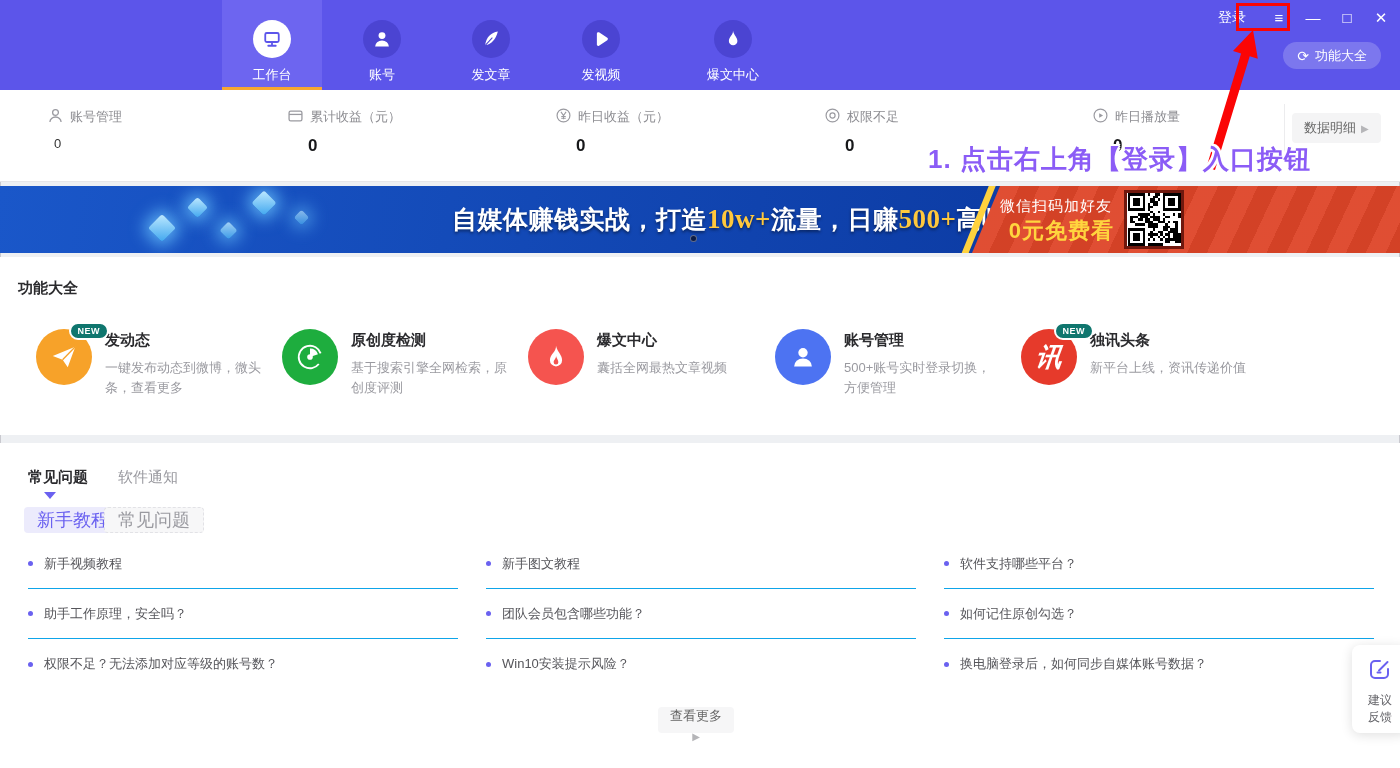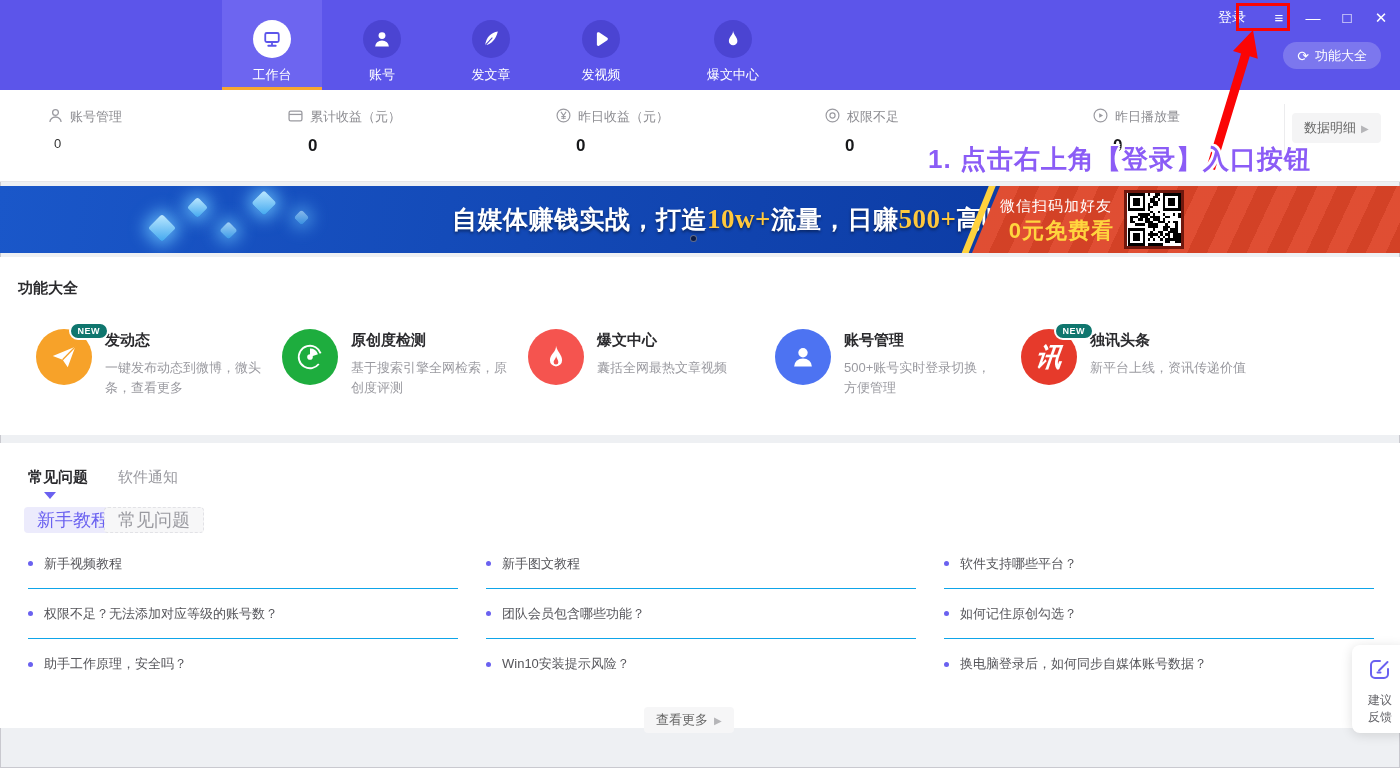--- a/index.html
+++ b/index.html
@@ -51,33 +51,33 @@
   .card { position:absolute; top:72px; display:flex; cursor:pointer; }
   .card-icon { position:relative; width:56px; height:56px; border-radius:50%; flex:0 0 auto; display:flex; align-items:center; justify-content:center; }
   .badge { position:absolute; top:-7px; right:-17px; background:#0f766e; color:#fff; font-size:9px; font-weight:bold; padding:2px 7px; border-radius:9px; border:2px solid #fff; letter-spacing:.5px; }
   .badge:empty { display:none; }
   .card-body { margin-left:13px; width:158px; }
   .card-title { font-size:15px; font-weight:bold; color:#2b2b2e; margin-top:2px; }
   .card-desc { margin-top:8px; font-size:13px; color:#9a9aa0; line-height:20px; }
   .duxun-glyph { color:#fff; font-size:26px; font-weight:bold; font-style:italic; transform:skewX(-6deg); }
 
   
-  .faq { position:absolute; left:0; top:443px; width:1400px; height:285px; background:#fff;text-decoration:underline; }
+  .faq { position:absolute; left:0; top:443px; width:1400px; height:325px; background:#fff;text-decoration:underline; }
   .faq-tab { position:absolute; top:25px; font-size:15px; cursor:pointer; }
   .faq-tab.active { font-weight:bold; color:#2b2b2e; }
   .faq-tab.inactive { color:#9a9aa0; }
   .faq-tab-caret { position:absolute; left:44px; top:49px; width:0; height:0; border-left:6px solid transparent; border-right:6px solid transparent; border-top:7px solid #6a61f0; }
   .subtab { position:absolute; top:64px; height:26px; padding:0 13px; border-radius:4px; font-size:18px; display:flex; align-items:center; cursor:pointer; }
   .subtab.active { background:#ecebfc; color:#6a61f0; }
   .subtab.inactive { background:#f7f7f8; color:#9a9aa0; border:1px dashed #e2e2e6; }
   .faq-col { position:absolute; top:96px; width:430px; }
   .faq-item { height:50px; display:flex; align-items:center; font-size:13px; color:#55555a; cursor:pointer; }
   .faq-item:not(:last-child) { border-bottom:1px solid #0ea5e9; }
   .bullet { width:5px; height:5px; border-radius:50%; background:#6a61f0; margin:0 11px 0 0; flex:0 0 auto; }
-  .more-btn { position:absolute; left:644px; top:264px; height:26px; padding:0 12px; background:#f6f6f7; border-radius:4px; font-size:13px; color:#666; display:flex; align-items:center; gap:6px; cursor:pointer; }
+  .more-btn { position:absolute; left:658px; top:264px; height:26px; padding:0 12px; background:#f6f6f7; border-radius:4px; font-size:13px; color:#666; display:flex; align-items:center; gap:6px; cursor:pointer;flex-direction:column; }
 
   
   .feedback { position:absolute; left:1352px; top:645px; width:56px; height:88px; background:#fff; border-radius:8px; box-shadow:0 2px 12px rgba(0,0,0,.13); display:flex; flex-direction:column; align-items:center; padding-top:12px; cursor:pointer; }
   .feedback-text { margin-top:7px; font-size:12px; color:#66666b; line-height:17px; text-align:center; }
 
   
   .anno-box { position:absolute; left:1236px; top:3px; width:54px; height:28px; border:3px solid #fb0505; pointer-events:none; }
   .anno-arrow { position:absolute; left:1197px; top:30px; pointer-events:none; }
   .anno-text { position:absolute; left:928px; top:142px; font-size:26px; font-weight:bold; color:#8b5cf6; letter-spacing:1px; white-space:nowrap; pointer-events:none;
     text-shadow:-2px -2px 0 #fff,0 -2px 0 #fff,2px -2px 0 #fff,-2px 0 0 #fff,2px 0 0 #fff,-2px 2px 0 #fff,0 2px 0 #fff,2px 2px 0 #fff; }
@@ -446,25 +446,25 @@
     <div class="subtab active" style="left:24px">新手教程</div>
     <div class="subtab inactive" style="left:104px">常见问题</div>
 
     <div class="faq-col" style="left:28px">
       <div class="faq-item">
           <span class="bullet"></span>
           <span>新手视频教程</span>
         </div>
       <div class="faq-item">
           <span class="bullet"></span>
+          <span>助手工作原理，安全吗？</span>
+        </div>
+      <div class="faq-item">
+          <span class="bullet"></span>
           <span>权限不足？无法添加对应等级的账号数？</span>
-        </div>
-      <div class="faq-item">
-          <span class="bullet"></span>
-          <span>助手工作原理，安全吗？</span>
         </div>
     </div>
     <div class="faq-col" style="left:486px">
       <div class="faq-item">
           <span class="bullet"></span>
           <span>新手图文教程</span>
         </div>
       <div class="faq-item">
           <span class="bullet"></span>
           <span>团队会员包含哪些功能？</span>

